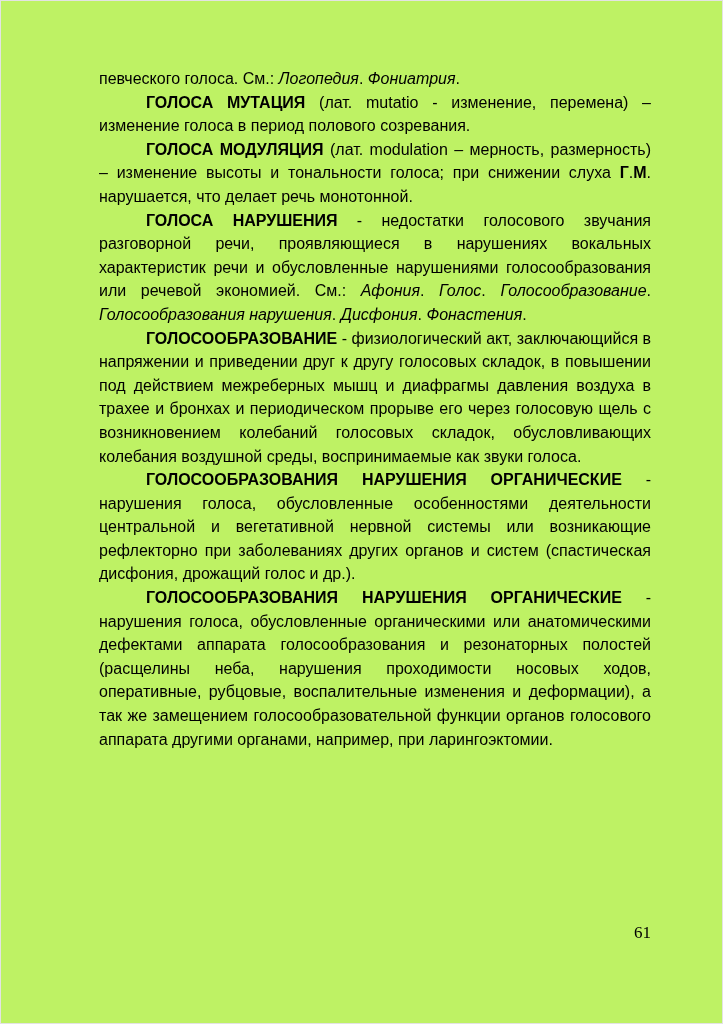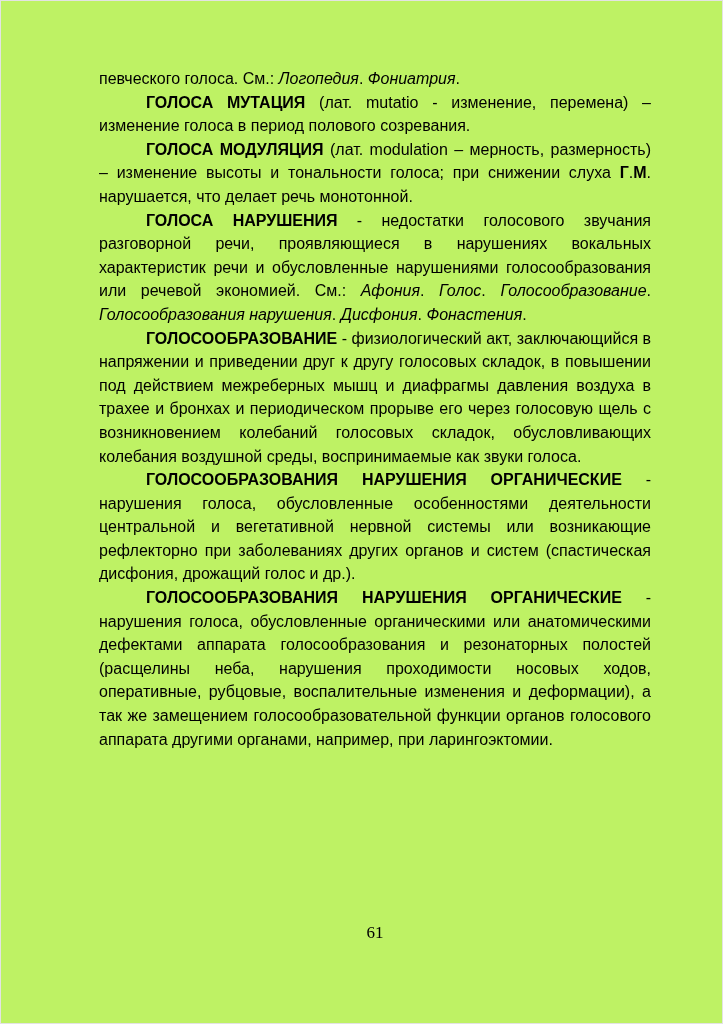--- a/index.html
+++ b/index.html
@@ -34,21 +34,21 @@
   .text-body p.indent {
     text-indent: 47px;
   }
   .seg-b { font-weight: bold; }
   .seg-i { font-style: italic; }
   .page-number {
     position: absolute;
     left: 98px;
     width: 552px;
     top: 922px;
-    text-align: center;
+    text-align: right;
     font-size: 17px;
     font-family: "Liberation Serif", "DejaVu Serif", serif;
     color: #000000;
   }
 </style>
 </head>
 <body>
 
 <div class="page">
   <div class="text-body">

